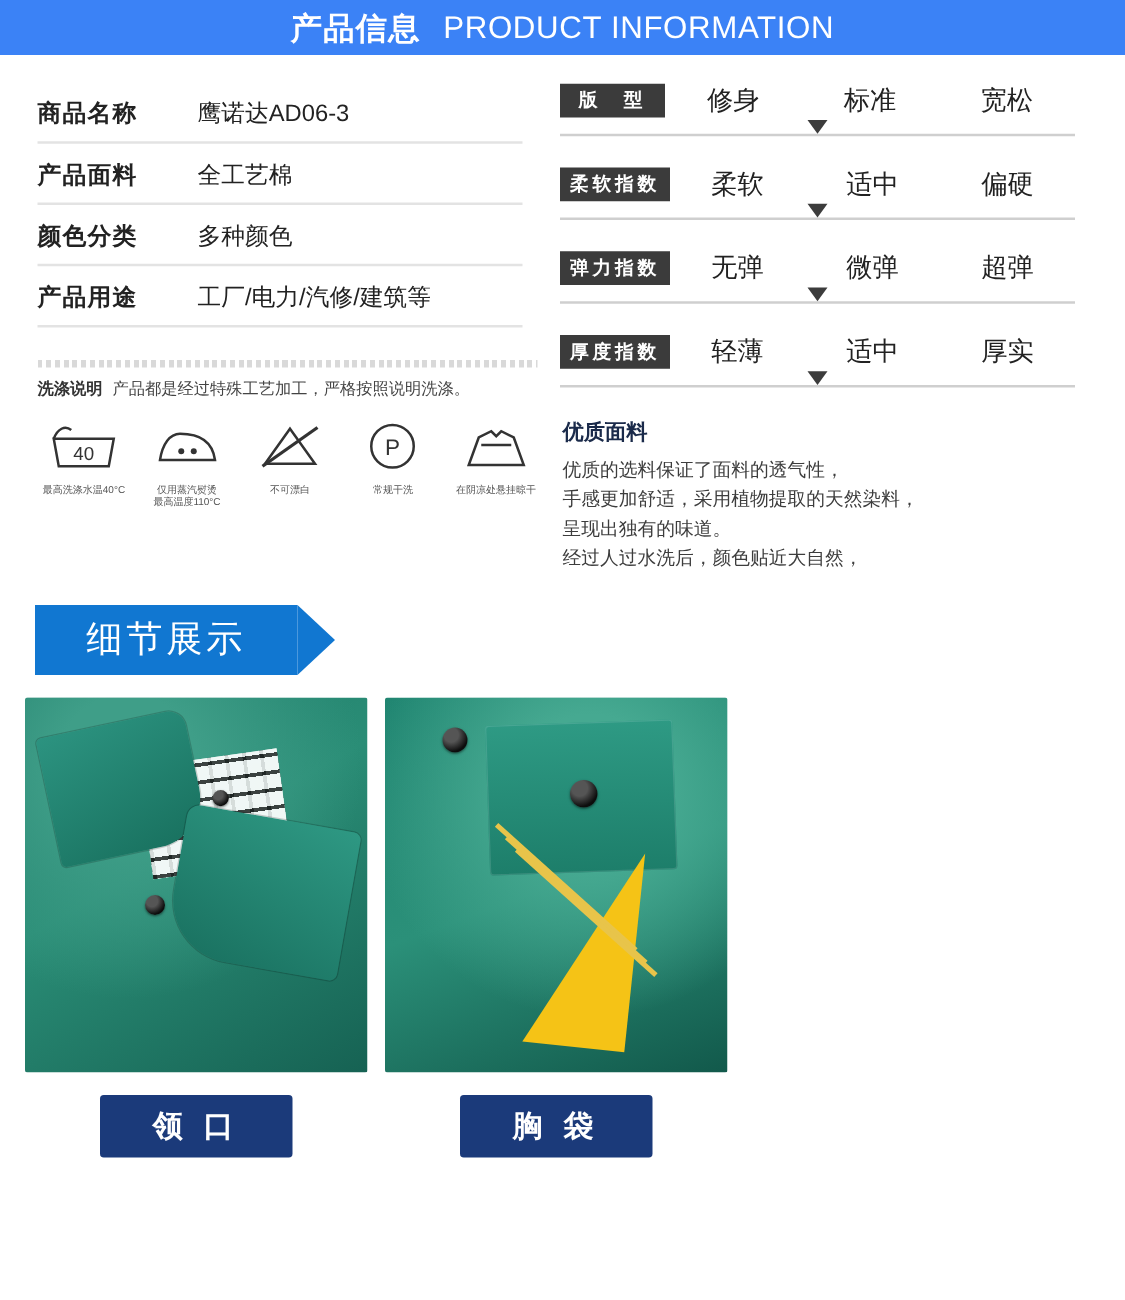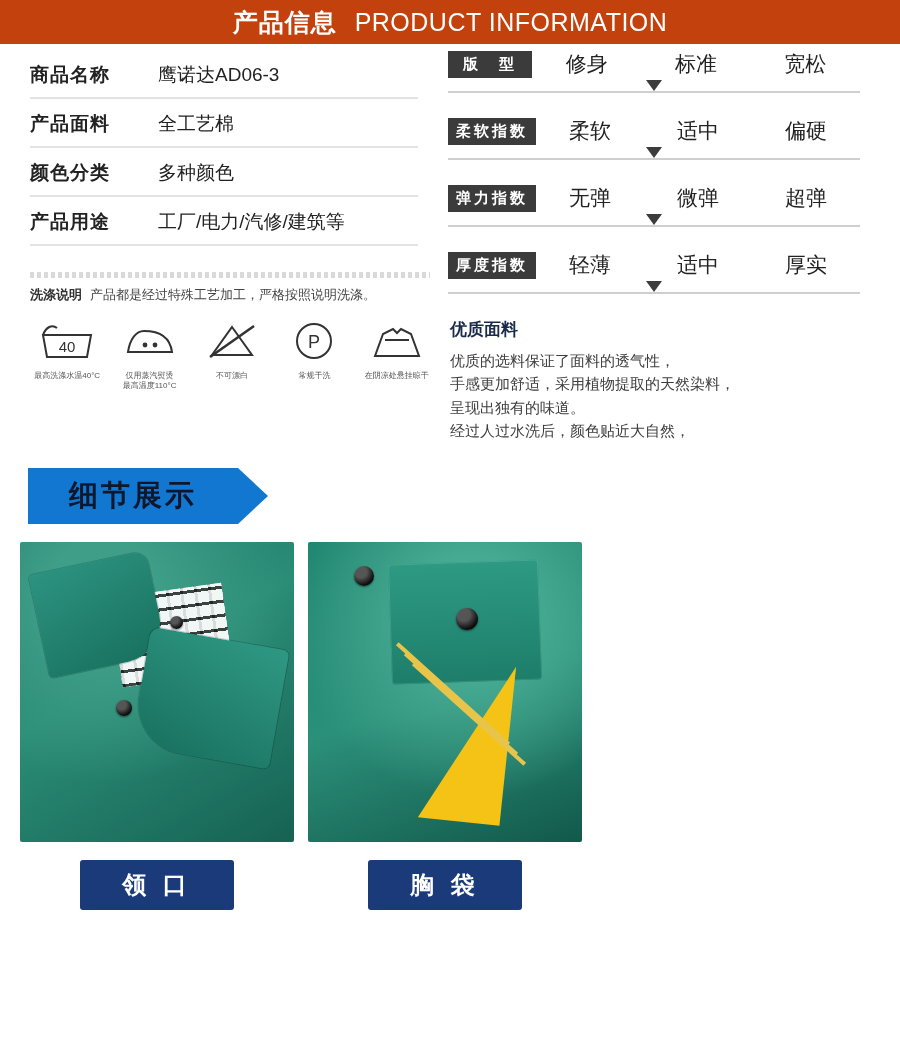--- a/index.html
+++ b/index.html
@@ -9,21 +9,21 @@
     background: #ffffff;
     font-family: "Liberation Sans", sans-serif;
     overflow: hidden;
     position: relative;
   }
 
   
   .header {
     width: 900px;
     height: 44px;
-    background: #c2410c;
+    background: #3b82f6;
     display: flex;
     align-items: center;
     justify-content: center;
     gap: 18px;
   }
   .header .cn {
     color: #ffffff;
     font-size: 25px;
     font-weight: bold;
     letter-spacing: 1px;
@@ -31,21 +31,21 @@
   .header .en {
     color: #ffffff;
     font-size: 25px;
     font-weight: normal;
     letter-spacing: 0.5px;
   }
 
   
   .content {
     display: flex;
-    padding: 6px 0 0 0;
+    padding: 22px 0 0 0;
   }
   .col-left { width: 448px; padding-left: 30px; }
   .col-right { width: 452px; padding-right: 40px; }
 
   
   .spec-row {
     display: flex;
     align-items: baseline;
     border-bottom: 2px solid #e3e3e3;
     padding: 12px 0 9px 0;
@@ -167,23 +167,23 @@
   }
   .detail-banner {
     background: #1177d1;
     width: 210px;
     height: 56px;
     display: flex;
     align-items: center;
     justify-content: center;
   }
   .detail-banner span {
-    color: #0f172a;
+    color: #ffffff;
     font-size: 29px;
-    font-weight: bold;
+    font-weight: normal;
     letter-spacing: 3px;
   }
   .banner-arrow {
     position: absolute;
     left: 210px;
     top: 0;
     width: 0; height: 0;
     border-top: 28px solid transparent;
     border-bottom: 28px solid transparent;
     border-left: 30px solid #1177d1;

